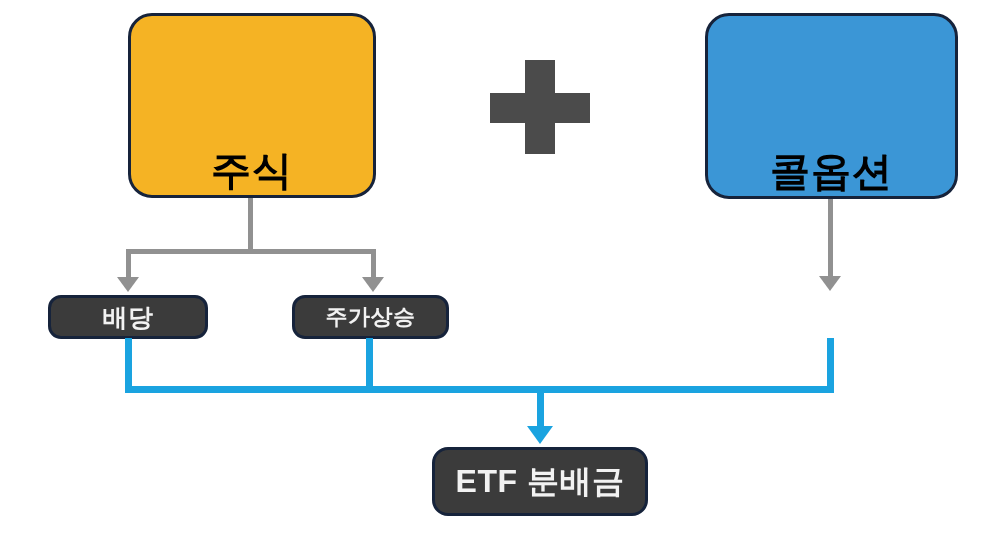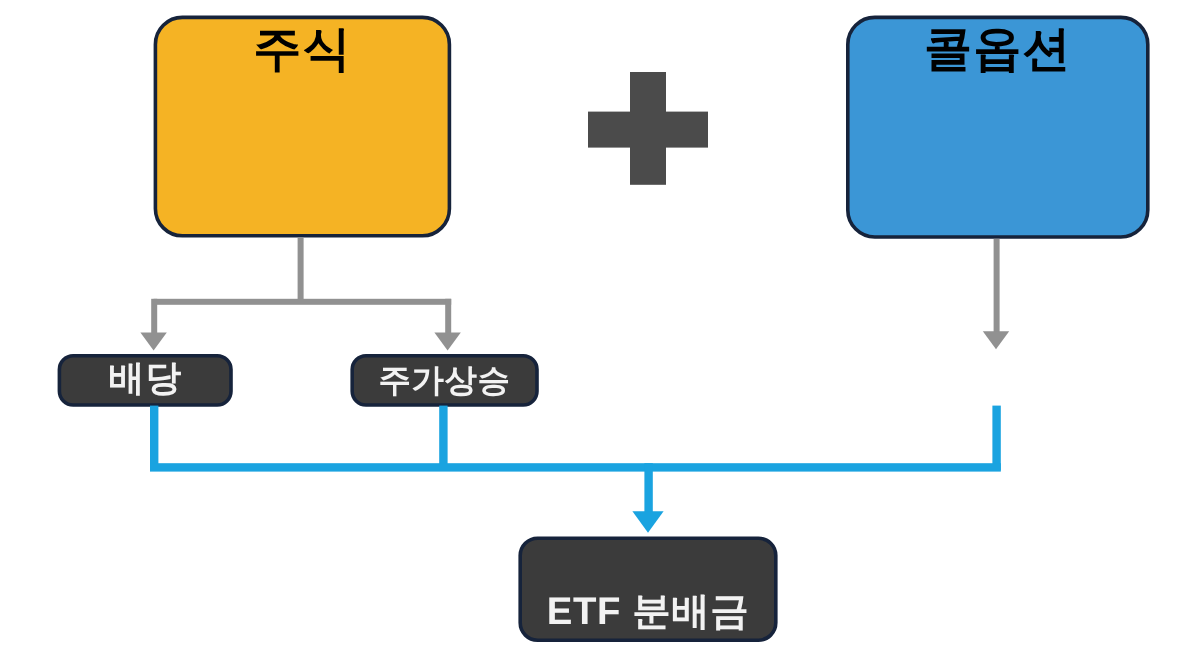--- a/index.html
+++ b/index.html
@@ -18,21 +18,21 @@
   }
 
   
   .source-box {
     position: absolute;
     border: 3px solid #16233b;
     border-radius: 24px;
     display: flex;
     flex-direction: column;
     align-items: center;
-    justify-content: space-between;
+    justify-content: flex-end;
     box-sizing: border-box;
     color: #000000;
     font-weight: bold;
     font-size: 40px;
     line-height: 1.25;
     letter-spacing: 1px;
     text-align: center;
   }
   #box-stock {
     left: 128px;
@@ -87,47 +87,45 @@
     align-items: center;
     justify-content: center;
     color: #f2f2f2;
     font-weight: bold;
     letter-spacing: 0.5px;
     text-align: center;
   }
   #box-dividend {
     left: 48px;
     top: 295px;
-    width: 146px;
+    width: 160px;
     height: 44px;
-    font-size: 30px;
-    align-items: flex-end;
+    font-size: 25px;
   }
   #box-priceup {
     left: 292px;
     top: 295px;
     width: 157px;
     height: 44px;
-    font-size: 27px;
+    font-size: 22px;
   }
   #box-premium {
     left: 722px;
     top: 295px;
     width: 217px;
     height: 44px;
     font-size: 25px;
   }
   #box-etf {
     left: 432px;
     top: 447px;
     width: 216px;
-    height: 88px;
+    height: 69px;
     border-radius: 16px;
     font-size: 32px;
-    align-items: flex-end;
   }
 
   
   .gray-line {
     position: absolute;
     background: #919191;
   }
   .gray-arrow {
     position: absolute;
     width: 0;

